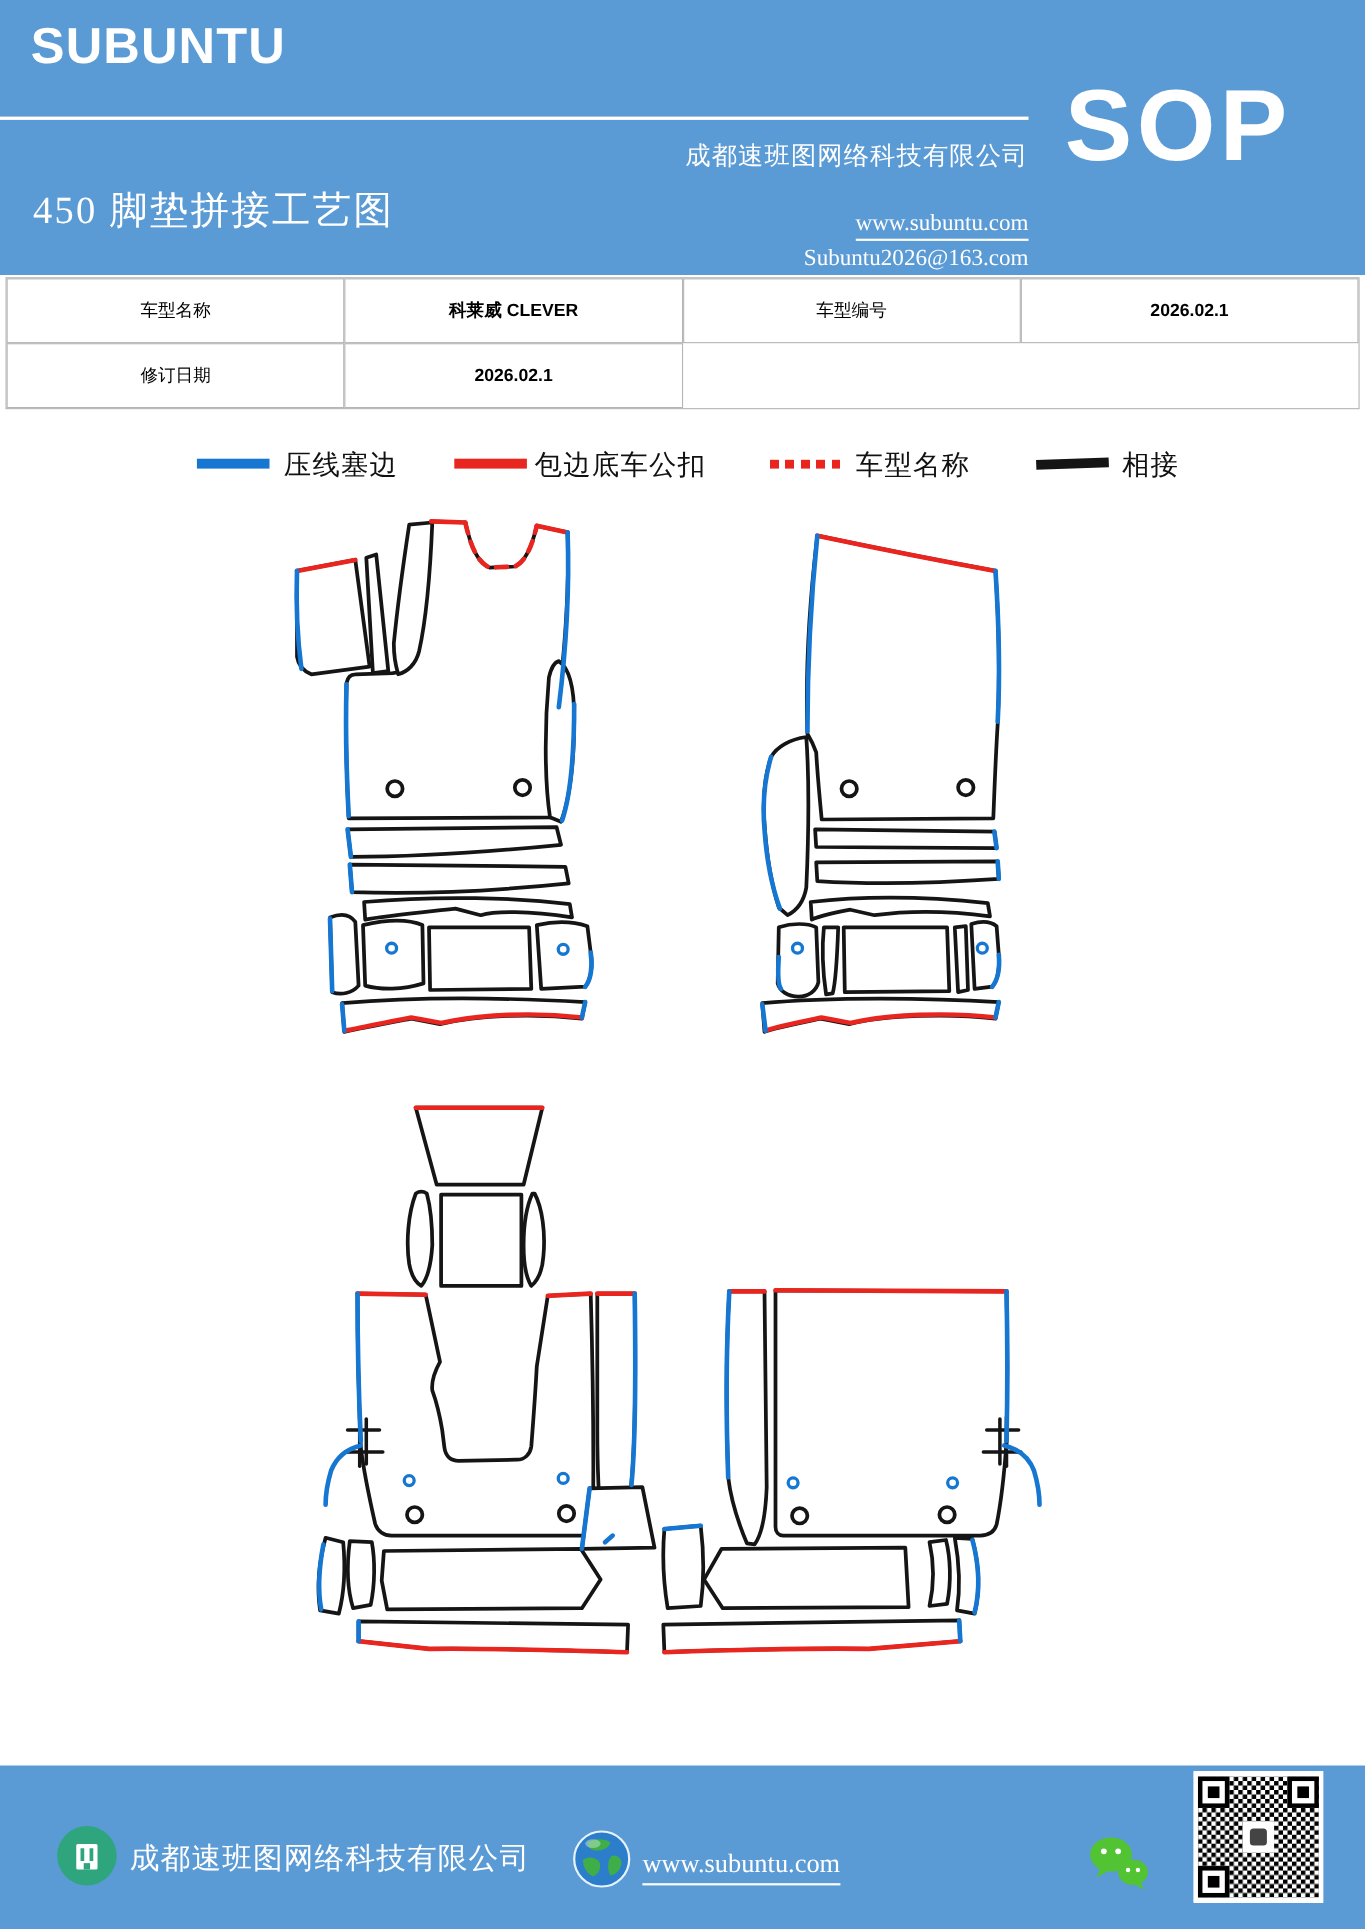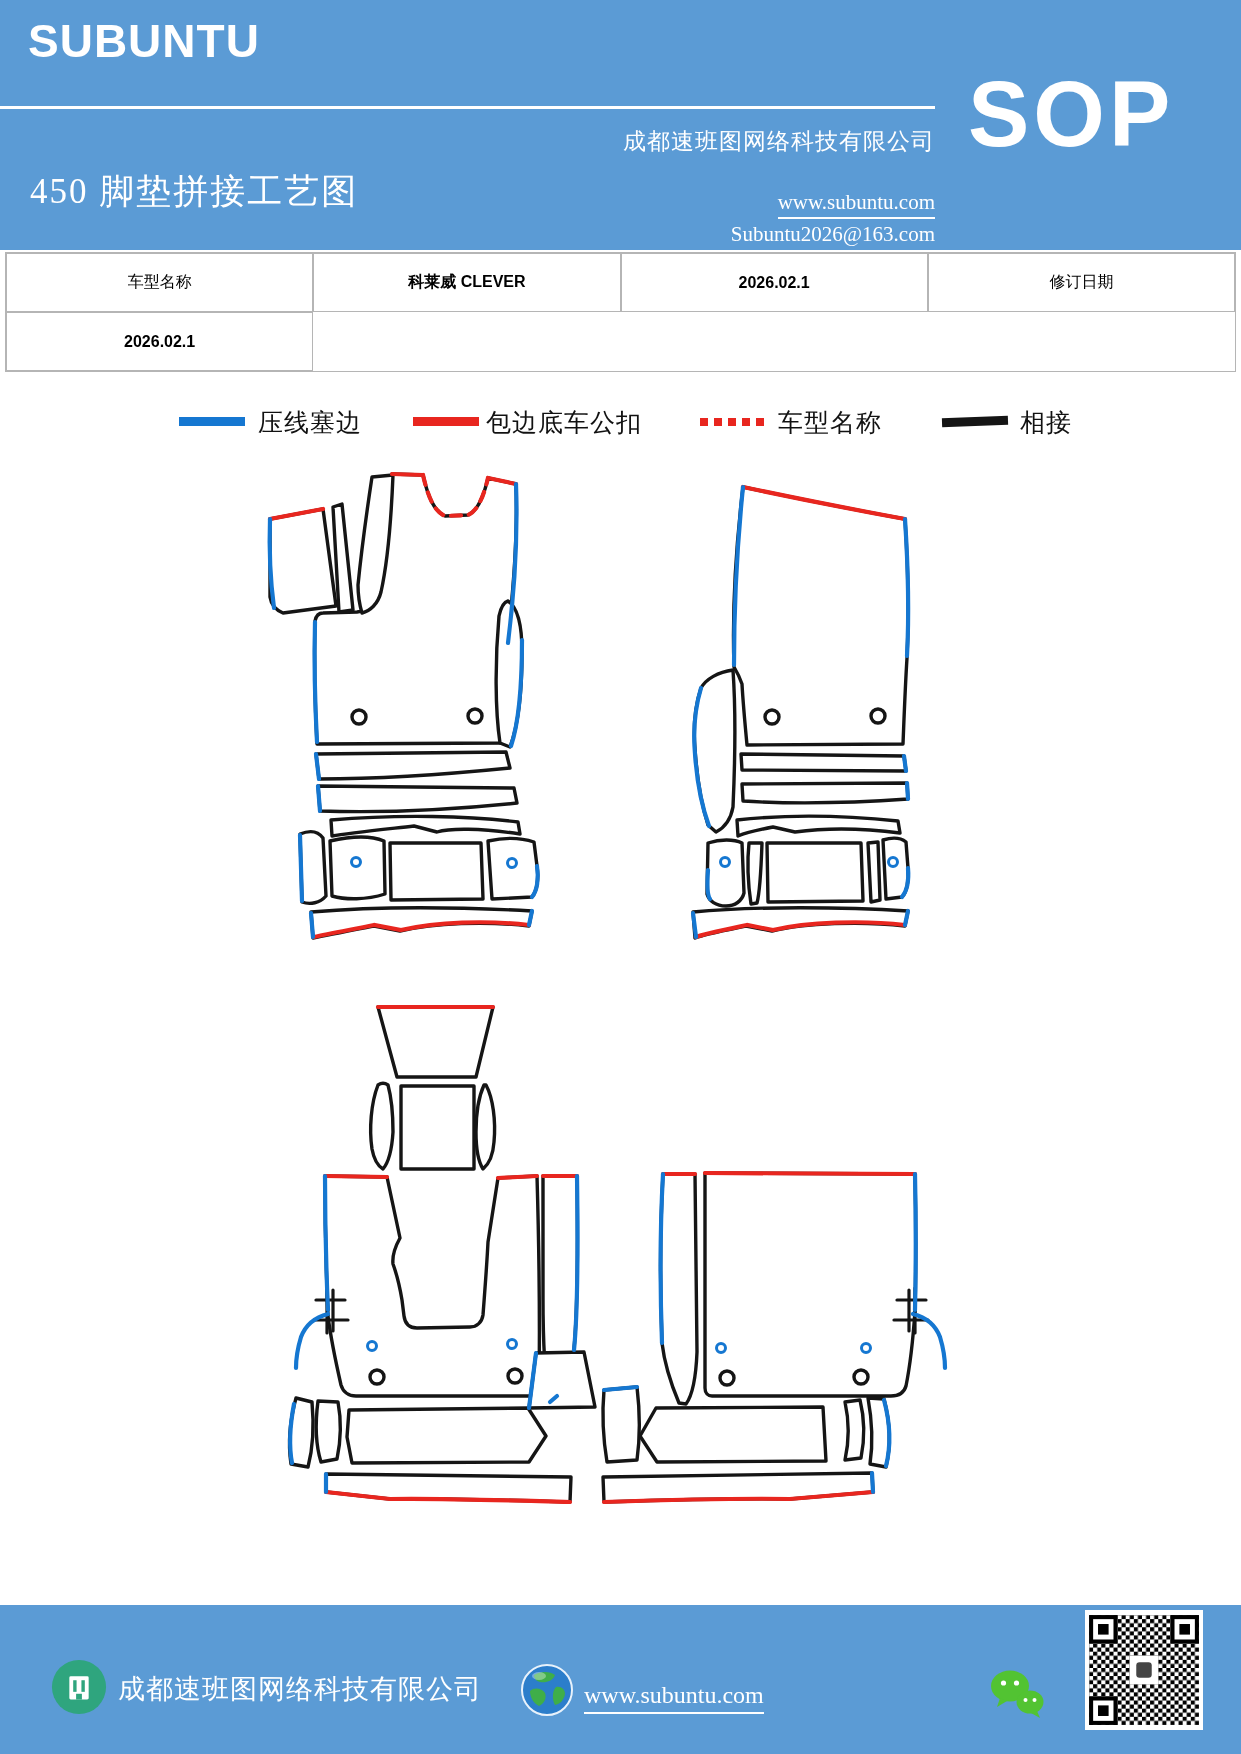--- a/index.html
+++ b/index.html
@@ -73,20 +73,21 @@
     <div class="doc-title">450 脚垫拼接工艺图</div>
     <div class="hdr-company">成都速班图网络科技有限公司</div>
     <a class="hdr-site" href="#">www.subuntu.com</a>
     <div class="hdr-mail">Subuntu2026@163.com</div>
     <div class="sop">SOP</div>
   </div>
 
   <div class="info-table">
     <div class="cell lbl">车型名称</div>
     <div class="cell val">科莱威 CLEVER</div>
+    <div class="cell lbl">车型编号</div>
     <div class="cell val">2026.02.1</div>
     <div class="cell lbl">修订日期</div>
     <div class="cell val">2026.02.1</div>
   </div>
 
   <div class="legend">
     <span class="sw sw-blue"></span>
     <span class="lg-label lb1">压线塞边</span>
     <span class="sw sw-red"></span>
     <span class="lg-label lb2">包边底车公扣</span>

